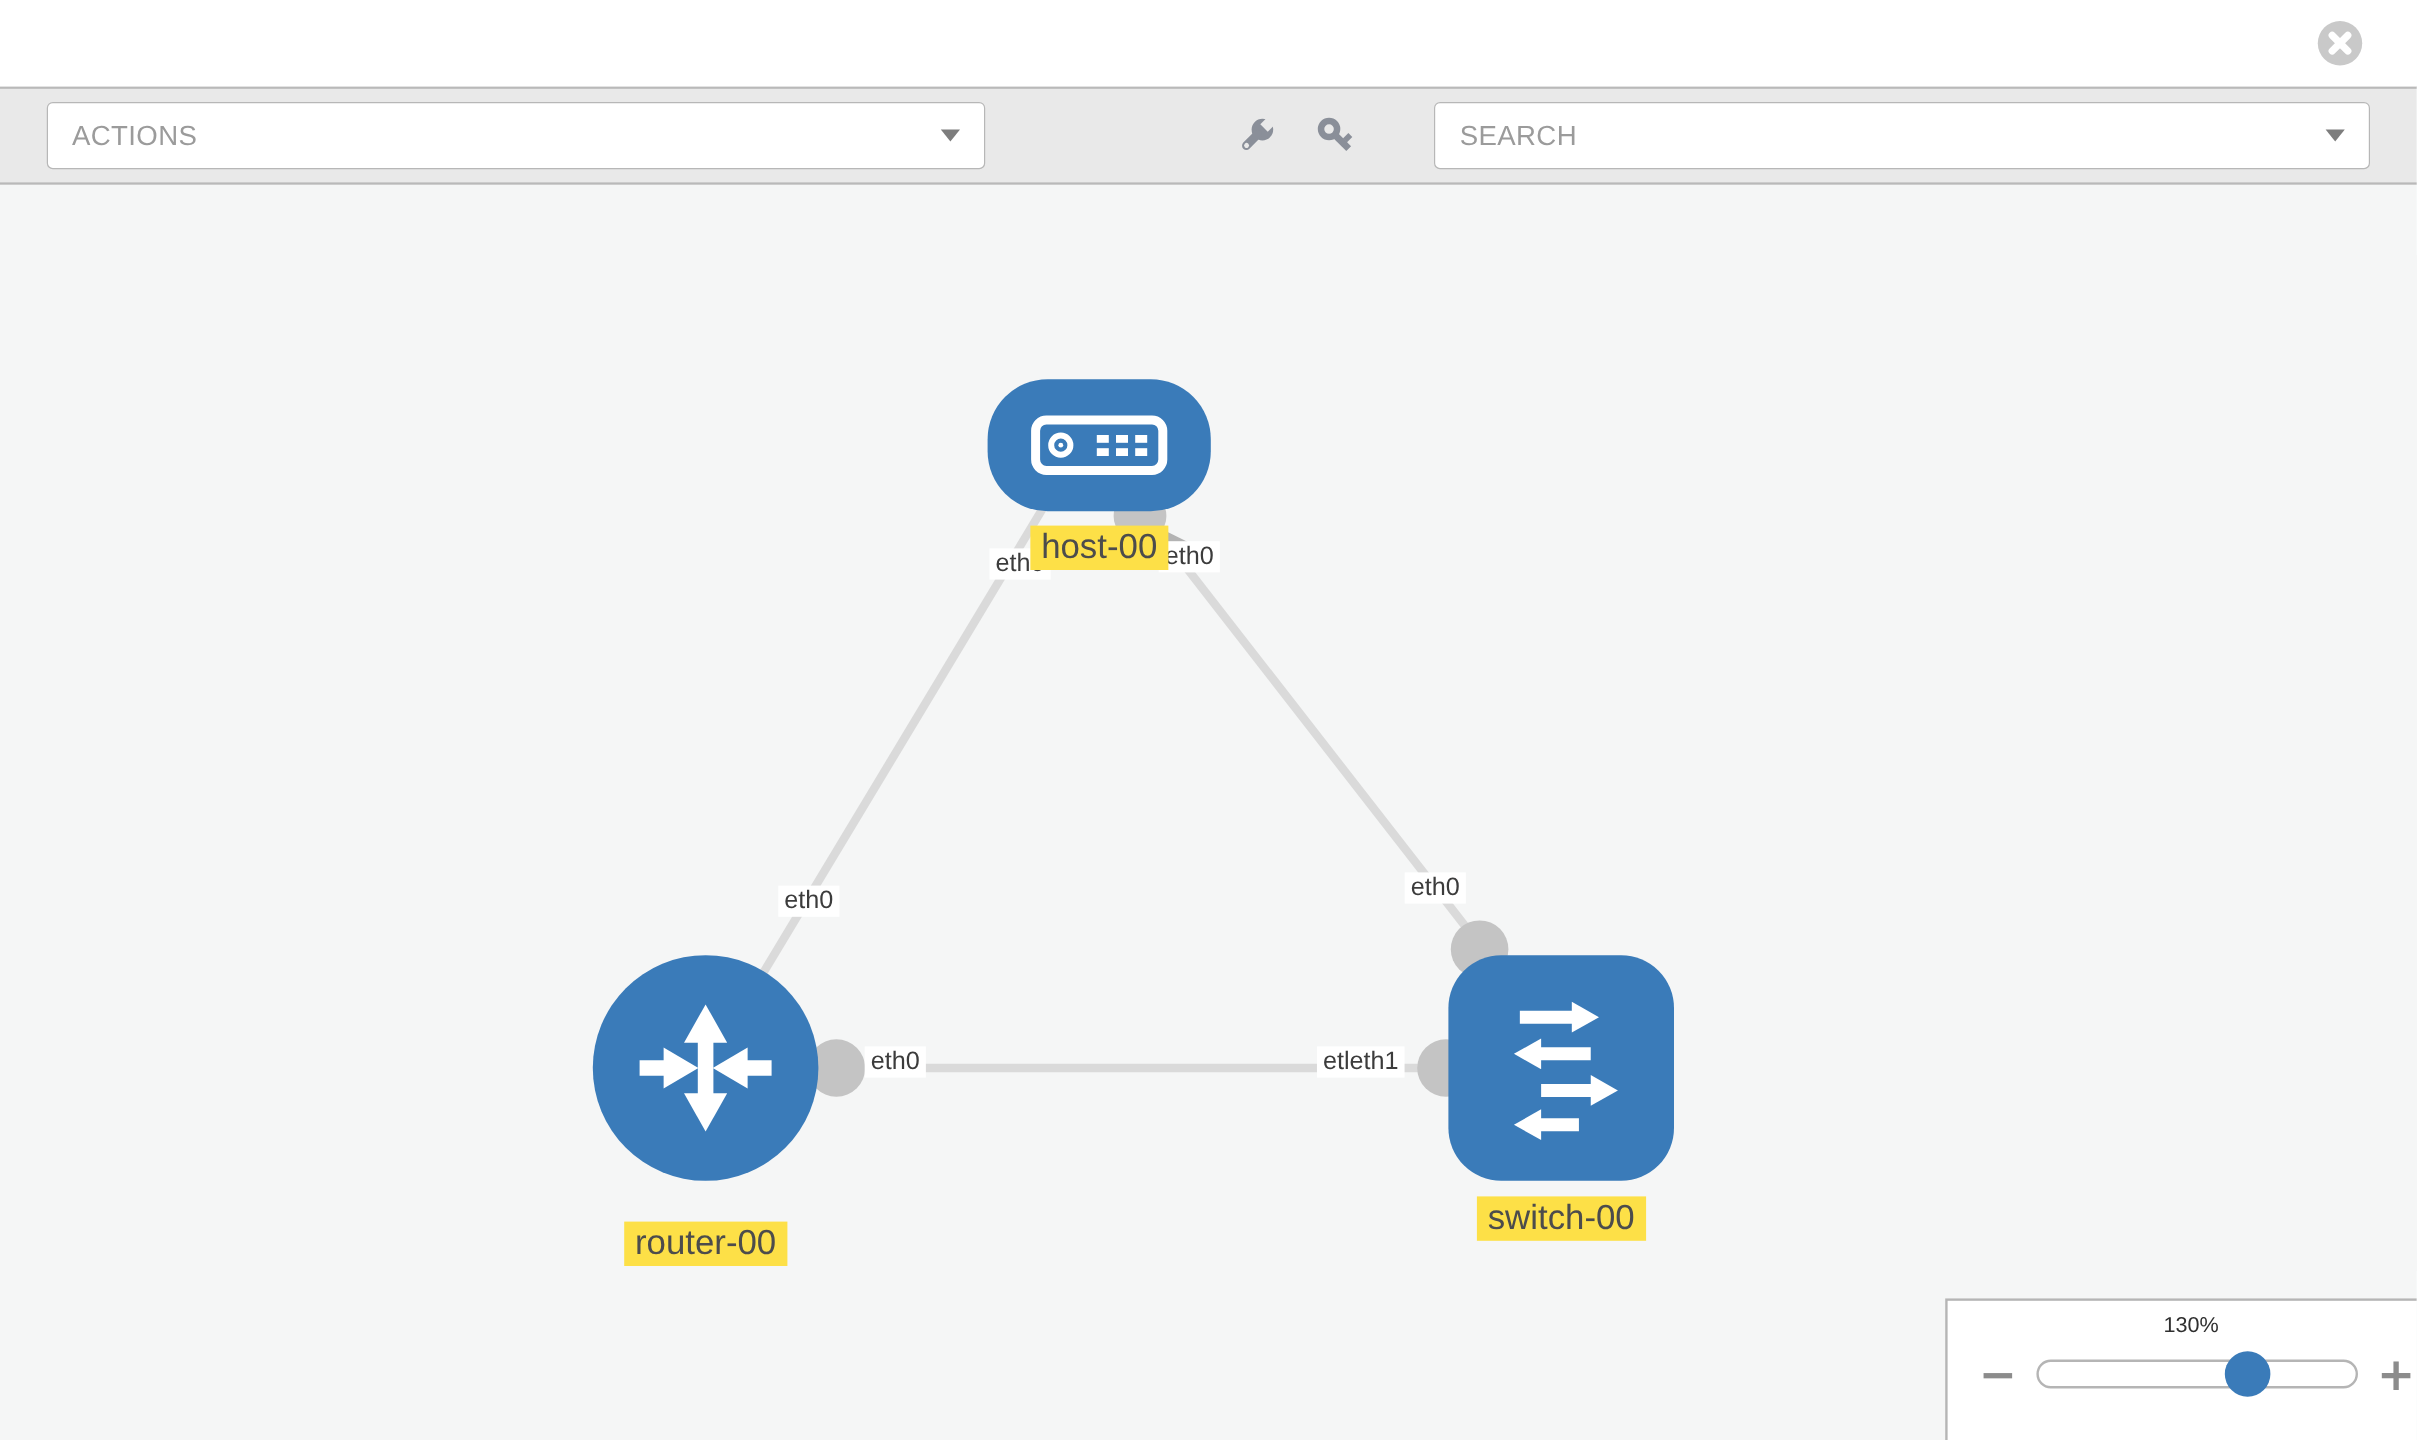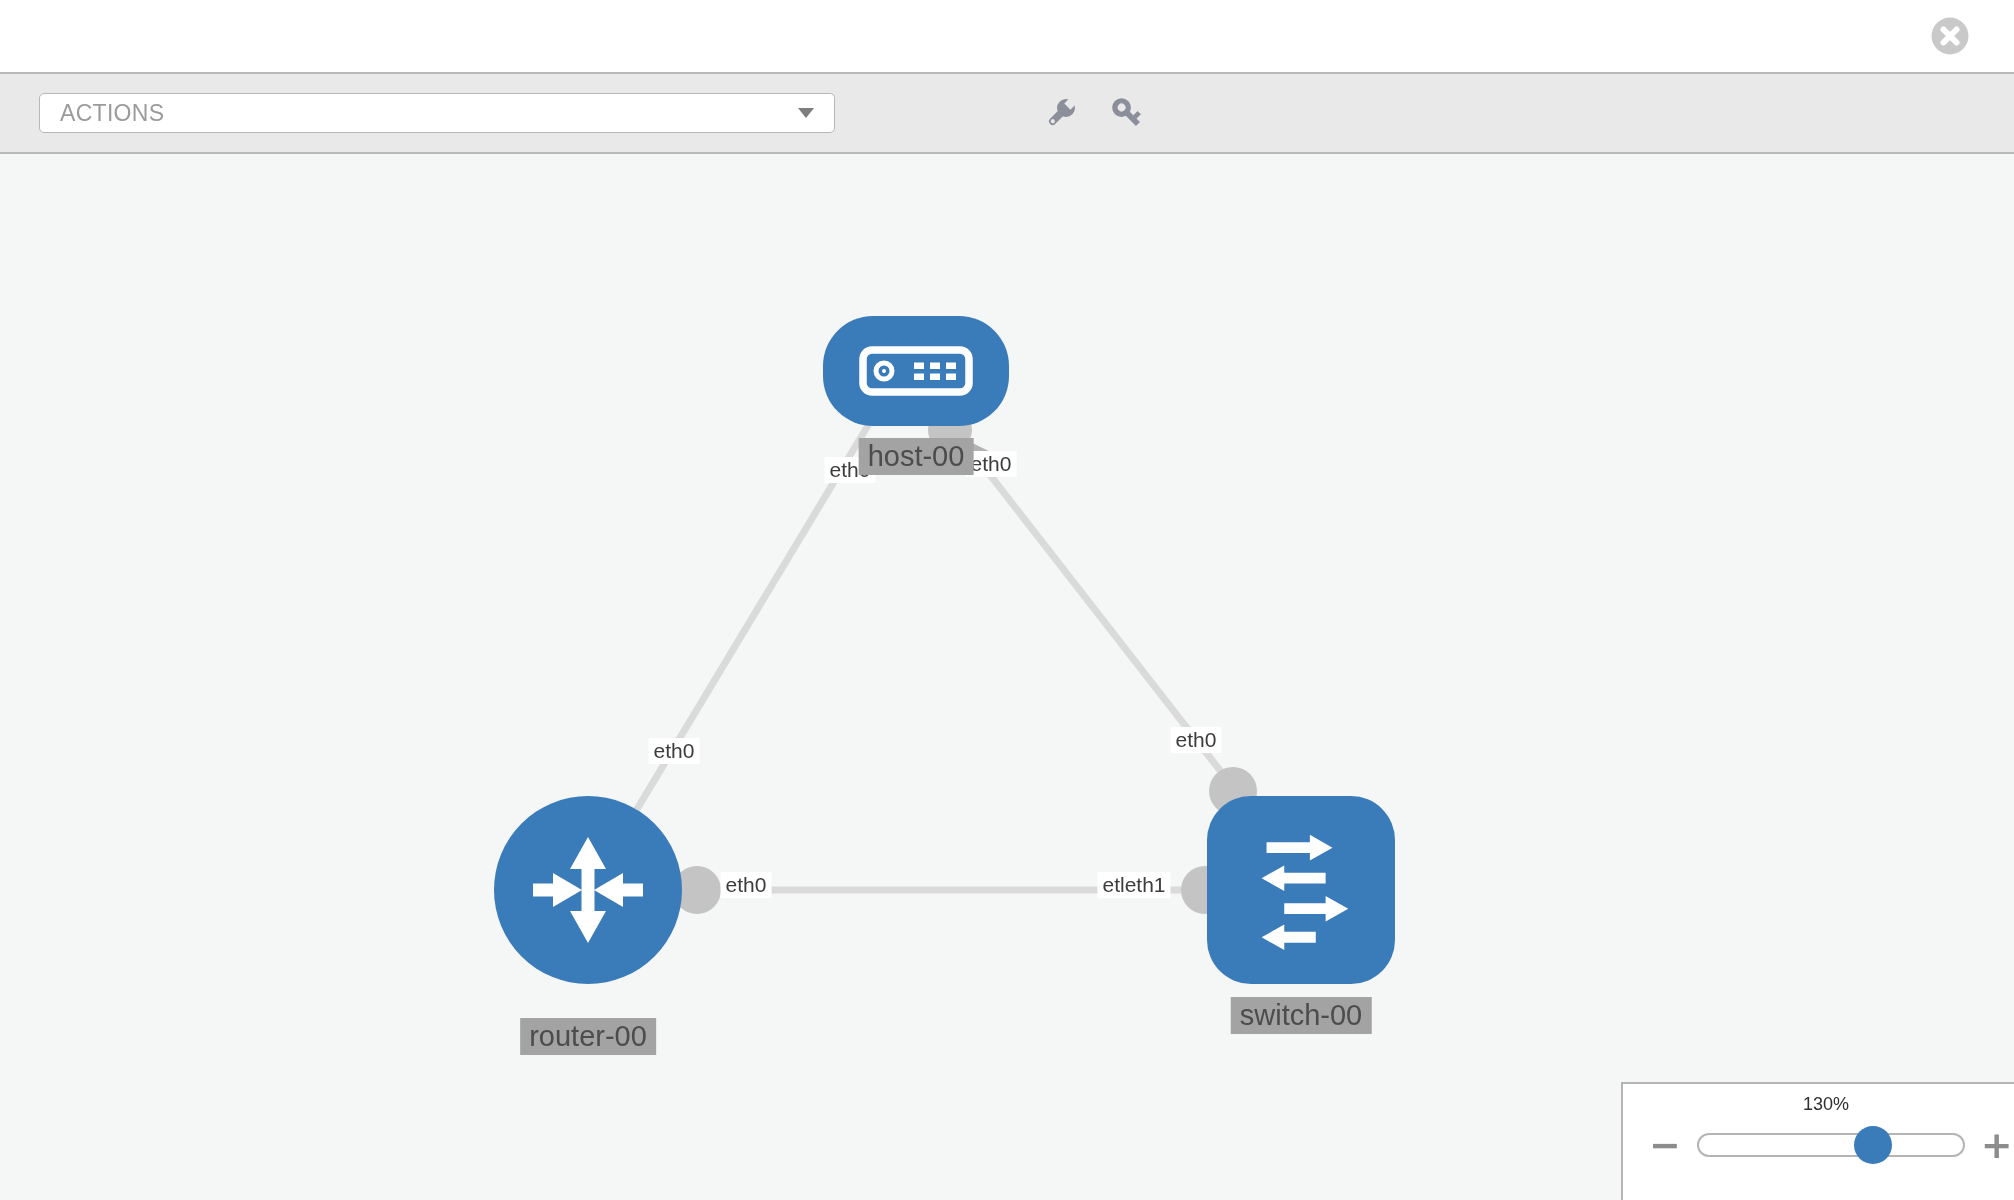--- a/index.html
+++ b/index.html
@@ -18,21 +18,21 @@
     position:absolute;right:44px;top:16px;width:40px;height:40px;border:none;
     background:transparent;padding:0;cursor:pointer;
   }
   
   .toolbar{
     height:82px;background:#e9e9e9;
     border-top:2px solid #b9b9b9;border-bottom:2px solid #b9b9b9;
     box-sizing:border-box;display:flex;align-items:center;padding:0 39px;
   }
   .fake-select{
-    background:#ffffff;border:1px solid #b7b7b7;border-radius:5px;height:40px;
+    background:#ffffff;border:1px solid #b7b7b7;border-radius:5px;height:56px;
     display:flex;align-items:center;box-sizing:border-box;padding:0 20px;
     font-size:23px;color:#9b9b9b;letter-spacing:.3px;cursor:pointer;
   }
   .fake-select .grow{flex:1;}
   .select-actions{width:796px;}
   .select-search{width:793px;margin-left:62px;}
   .caret{
     width:0;height:0;border-left:8px solid transparent;border-right:8px solid transparent;
     border-top:10px solid #7d7d7d;margin-left:12px;
   }
@@ -45,21 +45,21 @@
   }
   .links-svg{position:absolute;left:0;top:0;}
   .node{
     position:absolute;background:#3a7bb9;display:flex;align-items:center;justify-content:center;
     cursor:pointer;
   }
   .node-host{left:823px;top:162px;width:186px;height:110px;border-radius:50px;}
   .node-router{left:494px;top:642px;width:188px;height:188px;border-radius:50%;}
   .node-switch{left:1207px;top:642px;width:188px;height:188px;border-radius:44px;}
   .node-label{
-    position:absolute;transform:translateX(-50%);background:#a3a3a3;color:#4c4c4c;
+    position:absolute;transform:translateX(-50%);background:#fde047;color:#4c4c4c;
     font-size:29px;padding:2px 9px;white-space:nowrap;z-index:6;
   }
   .port-label{
     position:absolute;transform:translate(-50%,-50%);background:#ffffff;color:#3c3c3c;
     font-size:21px;padding:1px 5px;white-space:nowrap;z-index:5;
   }
   
   .zoom-panel{
     position:absolute;left:1621px;top:928px;width:430px;height:170px;
     background:#ffffff;border:2px solid #b5b5b5;box-sizing:border-box;
@@ -114,20 +114,25 @@
       <svg width="36" height="36" viewBox="0 0 28 28">
         <g transform="rotate(-45 14 14)" fill="none" stroke="#8a8f99">
           <circle cx="14" cy="8" r="5.2" stroke-width="4.2"></circle>
           <path d="M14 13 L14 26" stroke-width="4.4"></path>
           <path d="M16 20.5 L21 20.5" stroke-width="3.6"></path>
         </g>
       </svg>
     </button>
   </div>
 
+  <div class="fake-select select-search">
+    <span>SEARCH</span>
+    <span class="grow"></span>
+    <span class="caret"></span>
+  </div>
 </div>
 
 <div class="canvas">
 
   <svg class="links-svg" width="2014" height="1046">
 
     <line x1="870" y1="268" x2="610" y2="700" stroke="#dadada" stroke-width="7"></line>
     <line x1="952" y1="272" x2="1250" y2="655" stroke="#dadada" stroke-width="7"></line>
     <line x1="640" y1="736" x2="1290" y2="736" stroke="#dadada" stroke-width="7"></line>
 

